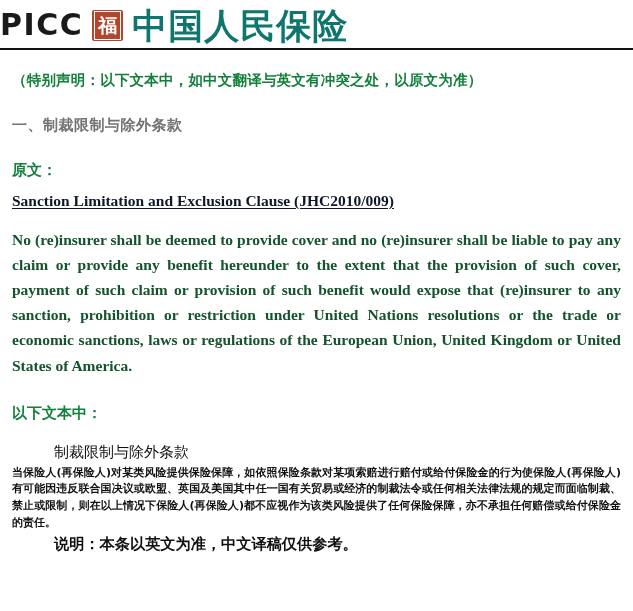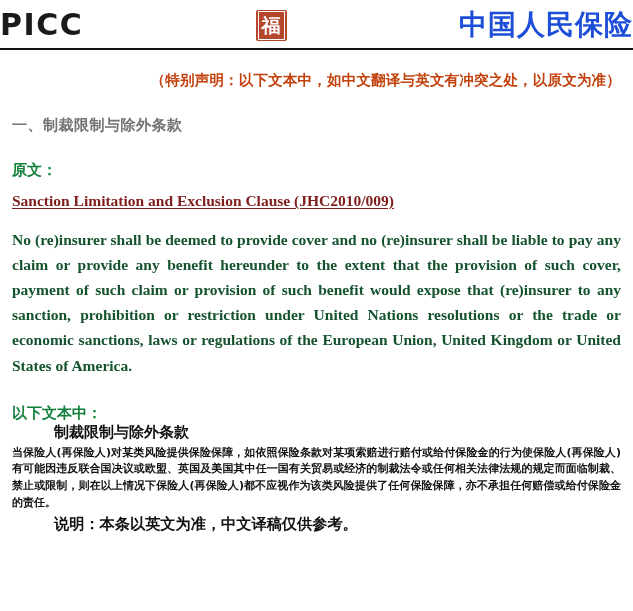--- a/index.html
+++ b/index.html
@@ -14,21 +14,21 @@
     font-family: "Liberation Serif", "DejaVu Serif", serif;
     color: #111111;
     position: relative;
   }
 
   
   .brand-bar {
     height: 48px;
     display: flex;
     align-items: center;
-    justify-content: space-between;
+    justify-content: flex-start;
     gap: 9px;
     padding-top: 2px;
     box-sizing: border-box;
   }
   .brand-picc {
     font-family: "DejaVu Sans", "Liberation Sans", sans-serif;
     font-weight: 700;
     font-size: 30px;
     letter-spacing: 1.5px;
     color: #1a1a1a;
@@ -55,23 +55,23 @@
     font-family: "DejaVu Sans", "Liberation Sans", sans-serif;
     font-size: 19px;
     font-weight: 700;
     color: #ffffff;
     line-height: 1;
     letter-spacing: 0;
   }
   .brand-cn {
     font-family: Liberation Sans, sans-serif;
     font-weight: 700;
-    font-size: 28px;
+    font-size: 35px;
     letter-spacing: 1px;
-    color: #1d4ed8;
+    color: #0f766e;
     line-height: 1;
   }
   .header-rule {
     height: 2px;
     background: #111111;
     width: 100%;
   }
 
   
   .page {
@@ -82,26 +82,26 @@
   .doc-title {
     text-align: center;
     font-family: "DejaVu Sans", "Liberation Sans", sans-serif;
     font-weight: 700;
     font-size: 21px;
     letter-spacing: 1px;
     margin-top: 16px;
     color: #111111;
   }
   .doc-subtitle {
-    text-align: right;
+    text-align: left;
     font-family: "DejaVu Sans", "Liberation Sans", sans-serif;
     font-weight: 700;
     font-size: 14.5px;
     margin-top: 21px;
-    color: #c2410c;
+    color: #15803d;
     letter-spacing: 0.2px;
   }
 
   .section-heading {
     font-family: "DejaVu Sans", "Liberation Sans", sans-serif;
     font-weight: 700;
     font-size: 15px;
     margin-top: 26px;
     letter-spacing: 0.5px;
     color: #737373;
@@ -115,39 +115,39 @@
     color: #15803d;
   }
 
   .en-clause-title {
     font-family: "Liberation Serif", "DejaVu Serif", serif;
     font-weight: 700;
     font-size: 15.5px;
     text-decoration: underline;
     text-underline-offset: 2px;
     margin-top: 12px;
-    color: #7f1d1d;
+    color: #0f172a;
   }
 
   .en-paragraph {
     font-family: "Liberation Serif", "DejaVu Serif", serif;
     font-weight: 700;
     font-size: 15.5px;
     line-height: 1.62;
     text-align: justify;
     text-justify: inter-word;
     margin-top: 17px;
     color: #14532d;
   }
 
   .cn-subtitle-indent {
     font-family: "DejaVu Sans", "Liberation Sans", sans-serif;
-    font-weight: 700;
+    font-weight: 400;
     font-size: 15px;
-    margin-top: 0;
+    margin-top: 20px;
     padding-left: 42px;
     color: #111111;
   }
 
   .cn-paragraph {
     font-family: "DejaVu Sans", "Liberation Sans", sans-serif;
     font-weight: 700;
     font-size: 11px;
     line-height: 1.52;
     text-align: justify;

